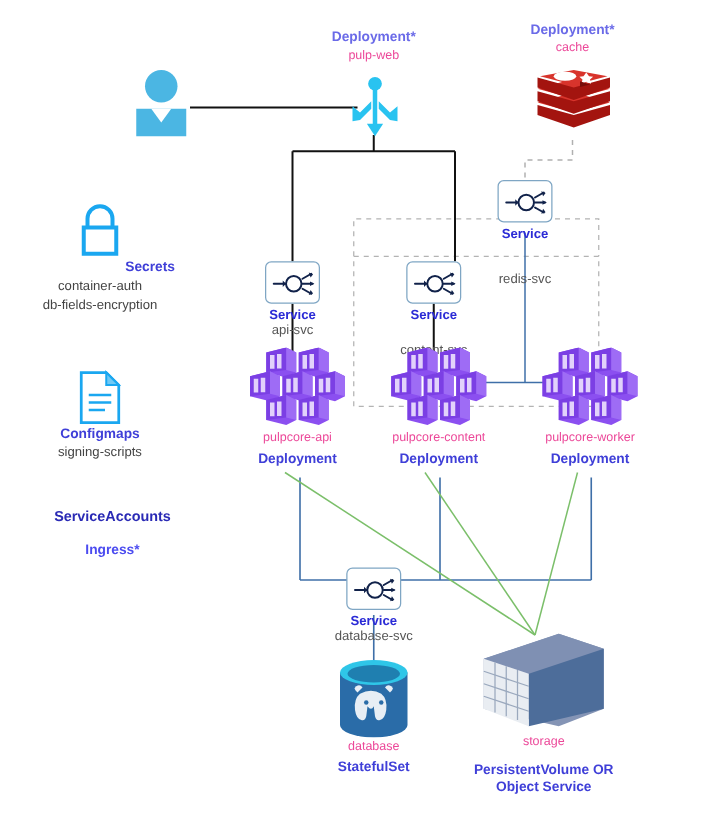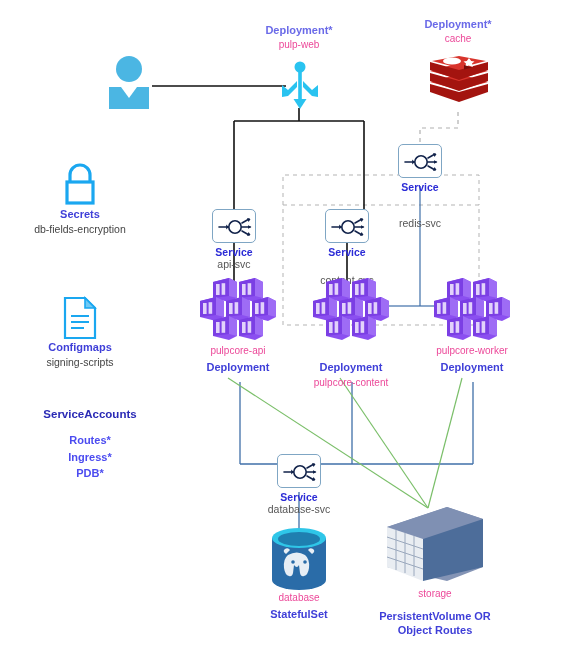--- a/index.html
+++ b/index.html
@@ -199,21 +199,21 @@
     </defs>
     <use href="#pod2" x="17" y="0"></use>
       <use href="#pod2" x="43" y="0"></use>
     <use href="#pod2" x="4" y="19"></use>
       <use href="#pod2" x="30" y="19"></use>
       <use href="#pod2" x="56" y="19"></use>
     <use href="#pod2" x="17" y="38"></use>
       <use href="#pod2" x="43" y="38"></use>
   </svg>
 </div>
-<div class="lbl t-title" style="left:291px;top:345px;width:120px;margin-top:32px;">pulpcore-content</div>
+<div class="lbl t-title" style="left:291px;top:345px;width:120px;">pulpcore-content</div>
 <div class="lbl t-kind" style="left:291px;top:361px;width:120px;">Deployment</div>
 
 <div class="node" style="left:430px;top:278px;">
   <svg width="84" height="62" viewBox="0 0 84 62">
     <defs>
       <g id="pod3">
         <path d="M0 4 L16 0 L24 4 L24 20 L16 24 L0 20 Z" fill="#8b4ff0"></path>
         <path d="M0 4 L16 0 L16 18 L0 20 Z" fill="#7b3fe4"></path>
         <path d="M16 0 L24 4 L24 20 L16 18 Z" fill="#9e6cf5"></path>
         <rect x="3" y="6" width="3.6" height="11" fill="#e2d2fb"></rect>
@@ -280,30 +280,31 @@
         <path d="M2 42 L38 54"></path>
         <path d="M2 52 L38 64"></path>
       <path d="M11 25 L11 65"></path>
         <path d="M20 28 L20 68"></path>
         <path d="M29 31 L29 71"></path>
     </g>
   </svg>
 </div>
 <div class="lbl t-title" style="left:375px;top:588px;width:120px;">storage</div>
 <div class="lbl t-kind" style="left:355px;top:610px;width:160px;">PersistentVolume OR</div>
-<div class="lbl t-kind" style="left:355px;top:624px;width:160px;">Object Routes</div>
+<div class="lbl t-kind" style="left:355px;top:624px;width:160px;">Object Service</div>
 
 <div class="node" style="left:61px;top:163px;">
   <svg width="38" height="42" viewBox="0 0 38 42">
     <path d="M9 19 L9 12 A10 10 0 0 1 29 12 L29 19" fill="none" stroke="#1aa7f0" stroke-width="3.2"></path>
     <rect x="6" y="19" width="26" height="21" fill="none" stroke="#1aa7f0" stroke-width="3.2"></rect>
   </svg>
 </div>
-<div class="lbl t-kind" style="left:20px;top:208px;width:120px;">Secrets</div>
+<div class="lbl t-kind" style="left:20px;top:208px;width:120px;text-align:right;">Secrets</div>
 <div class="lbl t-list" style="left:10px;top:222px;width:140px;">
+  <div>container-auth</div>
   <div>db-fields-encryption</div>
 </div>
 
 <div class="node" style="left:62px;top:296px;">
   <svg width="36" height="44" viewBox="0 0 36 44">
     <path d="M3 2 L23 2 L33 12 L33 42 L3 42 Z" fill="#ffffff" stroke="#1aa7f0" stroke-width="2.2"></path>
     <path d="M23 2 L23 12 L33 12 Z" fill="#6fc9f5" stroke="#1aa7f0" stroke-width="1.6"></path>
     <g stroke="#1aa7f0" stroke-width="2">
       <path d="M9 20 L27 20"></path>
         <path d="M9 26 L27 26"></path>
@@ -311,16 +312,14 @@
     </g>
   </svg>
 </div>
 <div class="lbl t-kind" style="left:20px;top:341px;width:120px;">Configmaps</div>
 <div class="lbl t-list" style="left:10px;top:355px;width:140px;">
   <div>signing-scripts</div>
 </div>
 
 <div class="lbl t-dark-b" style="left:20px;top:407px;width:140px;">ServiceAccounts</div>
 <div class="lbl t-blue-b" style="left:10px;top:432px;width:160px;">
-  <div>Routes*</div>
   <div>Ingress*</div>
-  <div>PDB*</div>
 </div>
 
 </body></html>

